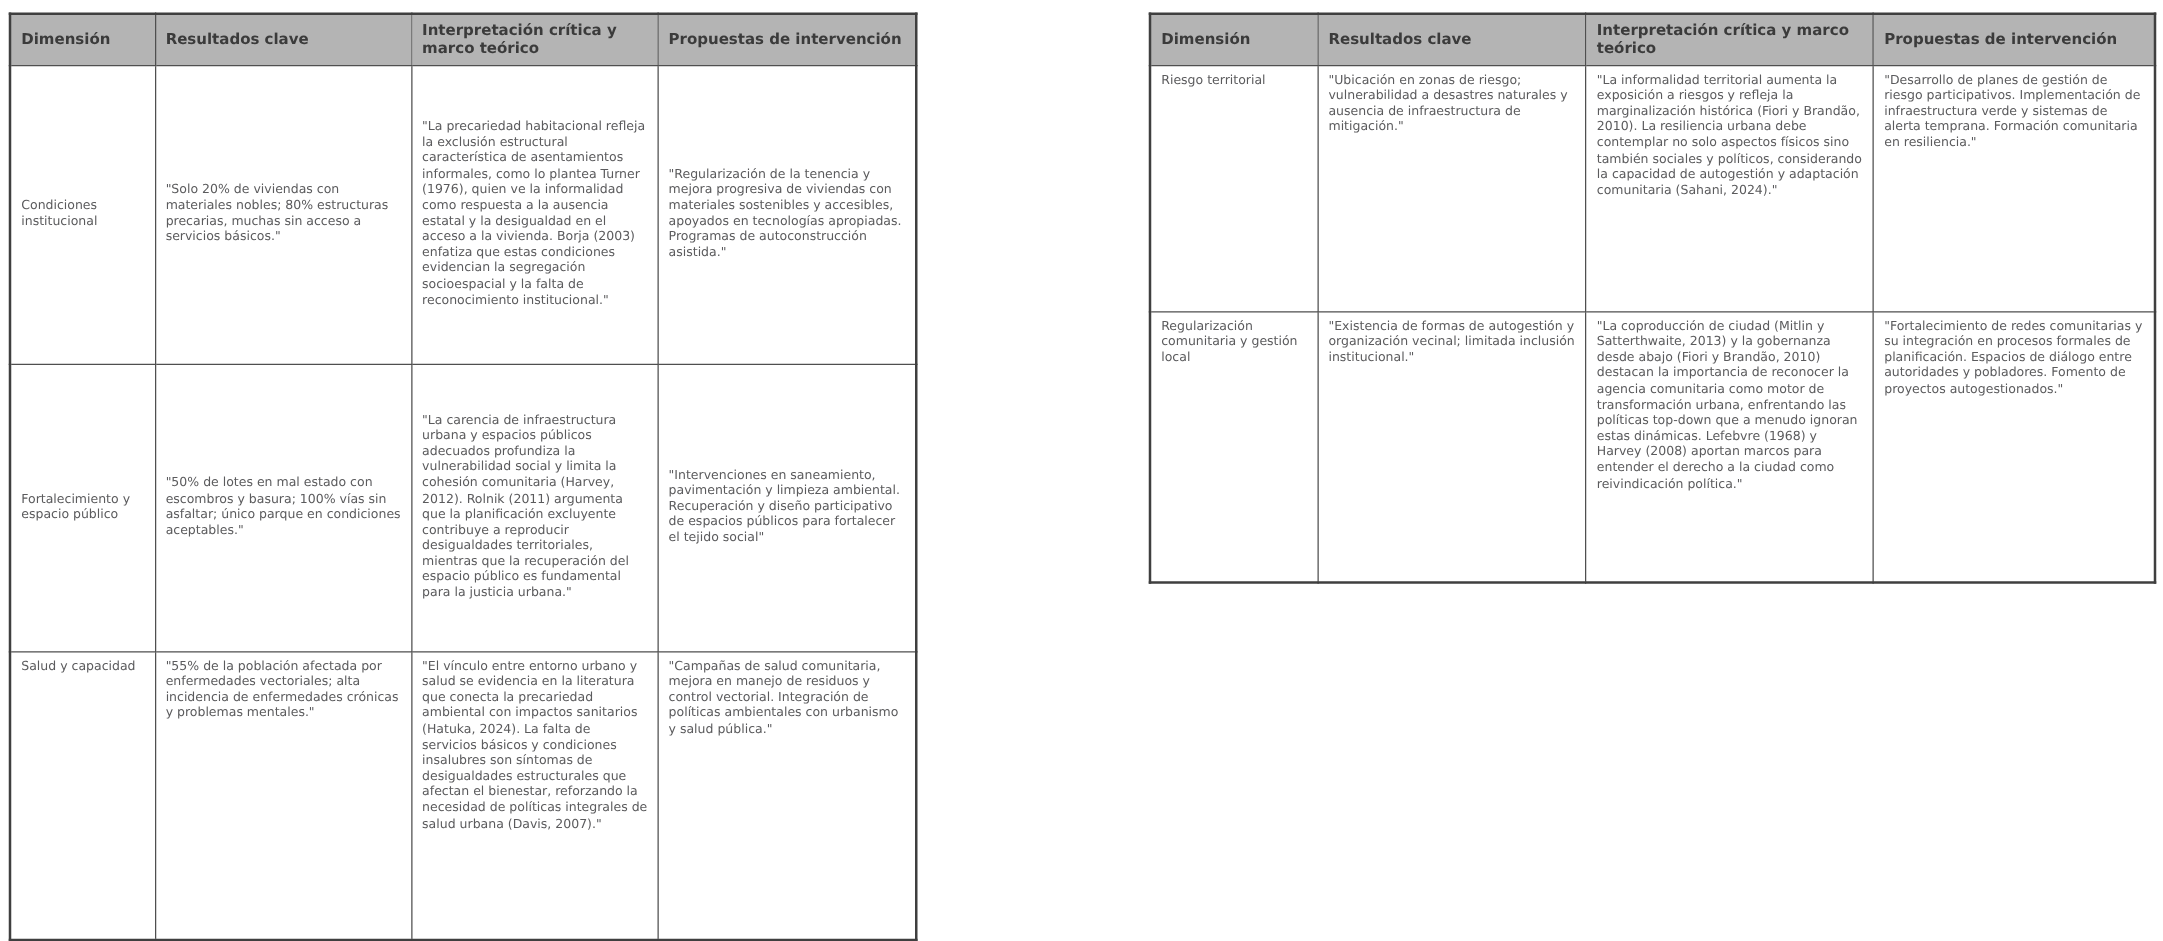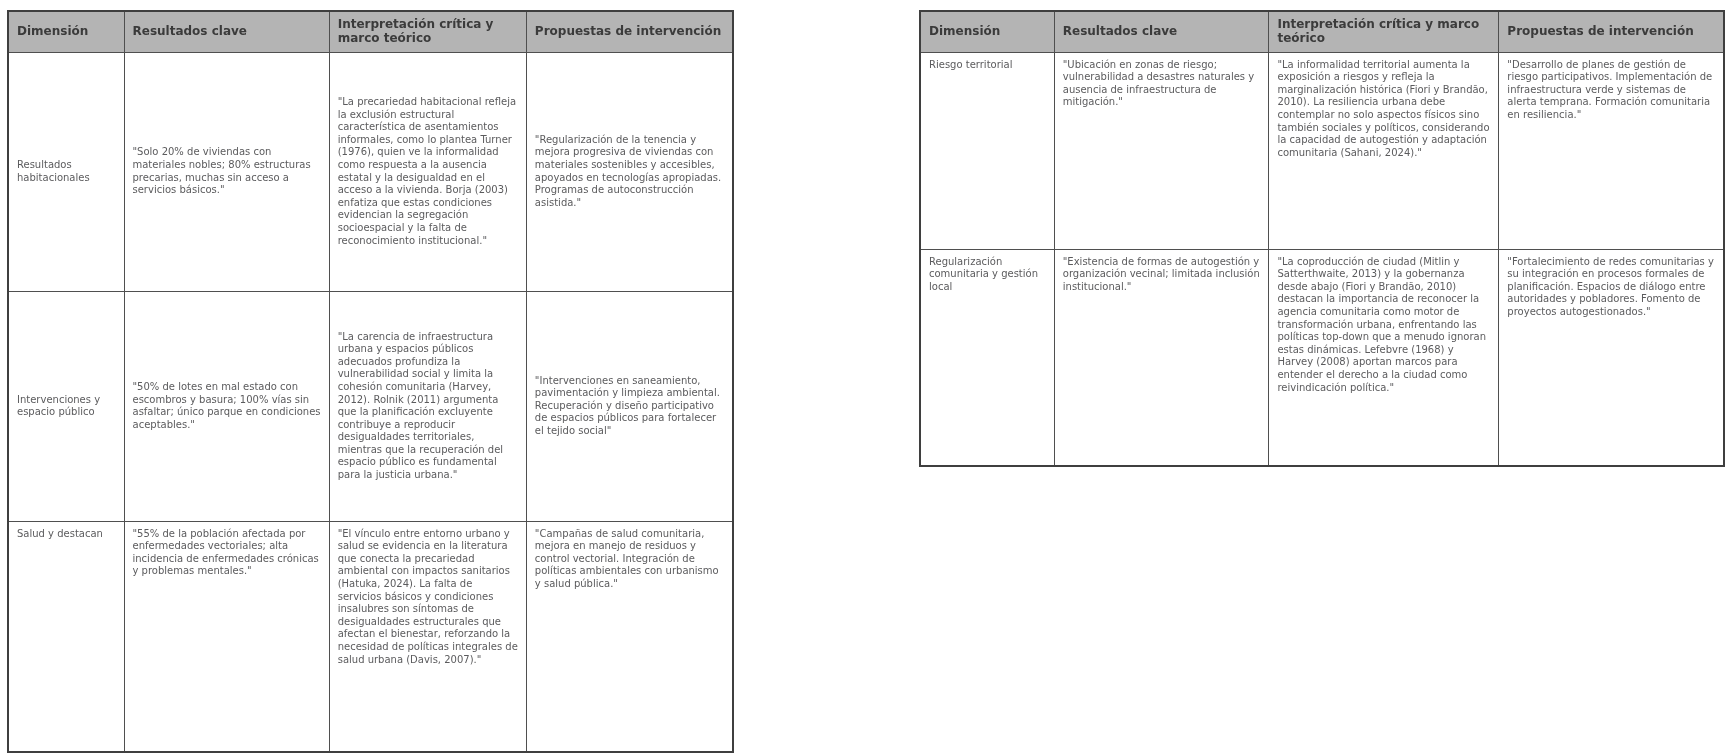--- a/index.html
+++ b/index.html
@@ -84,33 +84,33 @@
       <thead>
         <tr>
           <th>Dimensión</th>
           <th>Resultados clave</th>
           <th>Interpretación crítica y marco teórico</th>
           <th>Propuestas de intervención</th>
         </tr>
       </thead>
       <tbody>
         <tr class="r1 valign-middle">
-          <td>Resultados habitacionales</td>
+          <td>Condiciones institucional</td>
           <td>"Solo 20% de viviendas con materiales nobles; 80% estructuras precarias, muchas sin acceso a servicios básicos."</td>
           <td>"La precariedad habitacional refleja la exclusión estructural característica de asentamientos informales, como lo plantea Turner (1976), quien ve la informalidad como respuesta a la ausencia estatal y la desigualdad en el acceso a la vivienda. Borja (2003) enfatiza que estas condiciones evidencian la segregación socioespacial y la falta de reconocimiento institucional."</td>
           <td>"Regularización de la tenencia y mejora progresiva de viviendas con materiales sostenibles y accesibles, apoyados en tecnologías apropiadas. Programas de autoconstrucción asistida."</td>
         </tr>
         <tr class="r2 valign-middle">
-          <td>Intervenciones y espacio público</td>
+          <td>Fortalecimiento y espacio público</td>
           <td>"50% de lotes en mal estado con escombros y basura; 100% vías sin asfaltar; único parque en condiciones aceptables."</td>
           <td>"La carencia de infraestructura urbana y espacios públicos adecuados profundiza la vulnerabilidad social y limita la cohesión comunitaria (Harvey, 2012). Rolnik (2011) argumenta que la planificación excluyente contribuye a reproducir desigualdades territoriales, mientras que la recuperación del espacio público es fundamental para la justicia urbana."</td>
           <td>"Intervenciones en saneamiento, pavimentación y limpieza ambiental. Recuperación y diseño participativo de espacios públicos para fortalecer el tejido social"</td>
         </tr>
         <tr class="r3 valign-top">
-          <td>Salud y destacan</td>
+          <td>Salud y capacidad</td>
           <td>"55% de la población afectada por enfermedades vectoriales; alta incidencia de enfermedades crónicas y problemas mentales."</td>
           <td>"El vínculo entre entorno urbano y salud se evidencia en la literatura que conecta la precariedad ambiental con impactos sanitarios (Hatuka, 2024). La falta de servicios básicos y condiciones insalubres son síntomas de desigualdades estructurales que afectan el bienestar, reforzando la necesidad de políticas integrales de salud urbana (Davis, 2007)."</td>
           <td>"Campañas de salud comunitaria, mejora en manejo de residuos y control vectorial. Integración de políticas ambientales con urbanismo y salud pública."</td>
         </tr>
       </tbody>
     </table>
   </div>
 
   <div class="table-wrap right">
     <table class="matrix">

